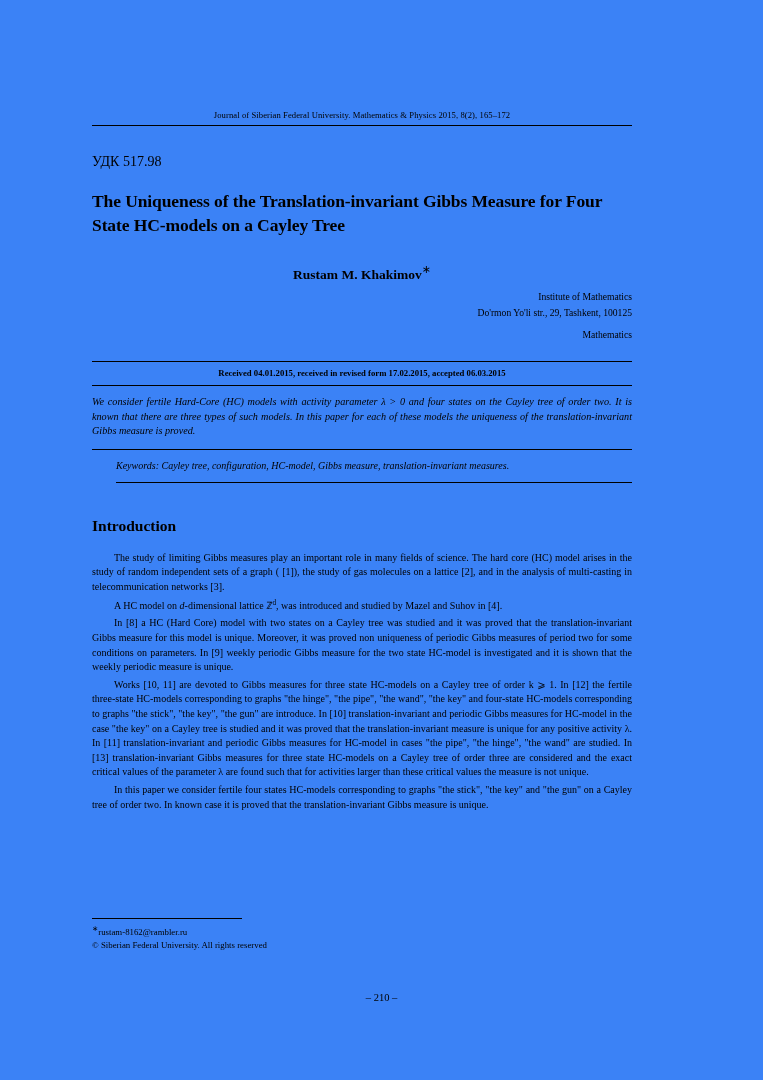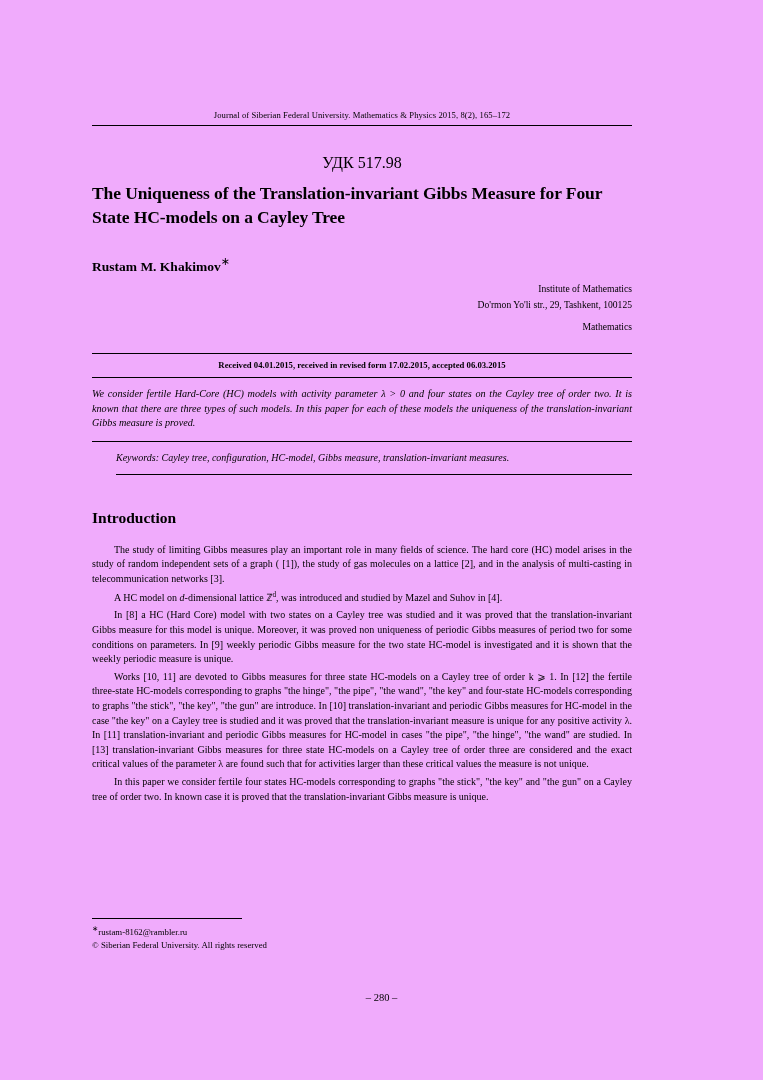--- a/index.html
+++ b/index.html
@@ -13,55 +13,54 @@
     font-family: "Liberation Serif", serif;
     color: #000000;
     position: relative;
     overflow: hidden;
   }
   .page {
     position: absolute;
     left: 0; top: 0;
     width: 763px;
     height: 1080px;
-    background: #f0abfc;
+    background: #3b82f6;
   }
   .content {
     position: absolute;
     left: 92px;
     top: 110px;
     width: 540px;
   }
 
   
   .runhead {
     font-size: 8.6px;
     text-align: center;
     letter-spacing: 0.01em;
     padding-bottom: 5px;
     border-bottom: 0.8px solid #000;
     margin-bottom: 28px;
   }
 
   .udk {
-    font-size: 16px;
-    margin-bottom: 10px;
-    text-align: center;
+    font-size: 14px;
+    margin-bottom: 20px;
   }
 
   .title {
     font-size: 17.5px;
     line-height: 1.35;
     font-weight: 600;
     letter-spacing: -0.1px;
     margin: 0 0 26px 0;
   }
 
   .author {
-    text-align: left;
+    text-align: center;
     font-size: 13.5px;
     font-weight: 700;
     margin-bottom: 6px;
   }
   .author .star {
     font-weight: 400;
     font-size: 11px;
     vertical-align: super;
   }
   .affil {
@@ -189,15 +188,15 @@
     <p class="body">In this paper we consider fertile four states HC-models corresponding to graphs "the stick", "the key" and "the gun" on a Cayley tree of order two. In known case it is proved that the translation-invariant Gibbs measure is unique.</p>
 
   </div>
 
   <div class="footnote-area">
     <div class="footnote-rule"></div>
     <div class="footnote"><span class="star">∗</span><span>rustam-8162@rambler.ru</span></div>
     <div class="footnote"><span>©</span> <span>Siberian Federal University. All rights reserved</span></div>
   </div>
 
-  <div class="pagenum">– 280 –</div>
+  <div class="pagenum">– 210 –</div>
 
 </div>
 
 </body></html>

